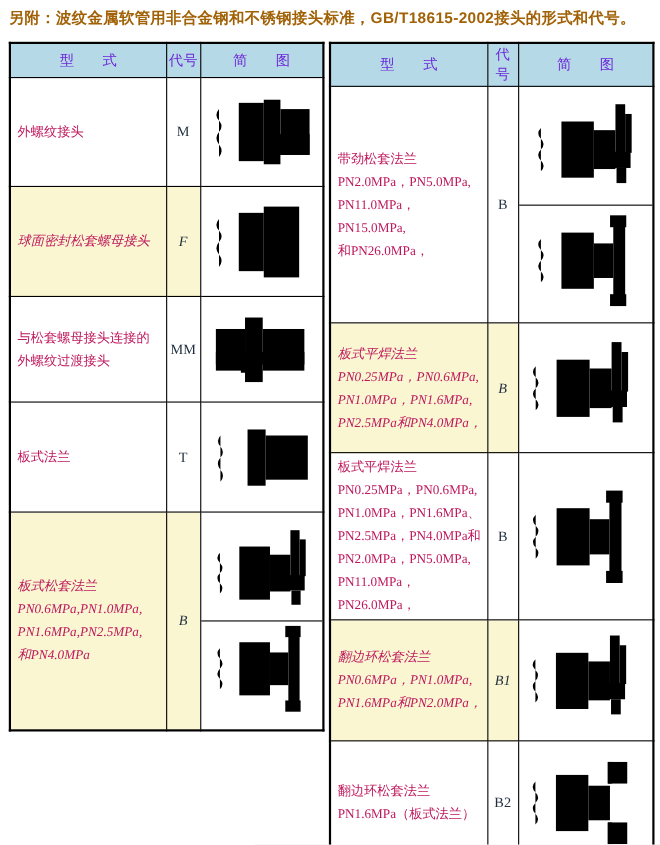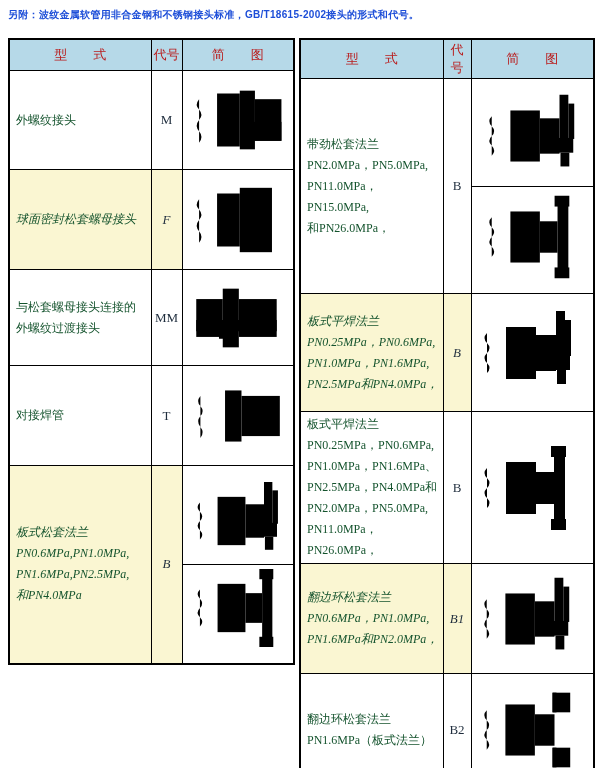--- a/index.html
+++ b/index.html
@@ -1,29 +1,29 @@
 <!DOCTYPE html>
 <html><head>
 <meta charset="utf-8">
 <style>
   html,body{margin:0;padding:0;background:#e8e8e8;}
   .page{position:relative;width:600px;height:768px;background:#ffffff;overflow:hidden;
         font-family:"Liberation Sans","DejaVu Sans",sans-serif;color:#26323e;}
-  .title{position:absolute;left:8px;top:8px;width:586px;font-size:10px;font-weight:bold;
-         color:#1d4ed8;letter-spacing:0.3px;}
+  .title{position:absolute;left:8px;top:8px;width:586px;font-size:14px;font-weight:bold;
+         color:#a16207;letter-spacing:0.3px;}
   .tbl{position:absolute;top:38px;border-collapse:collapse;table-layout:fixed;
        background:#fff;}
   .tbl-left{left:8px;width:285px;}
   .tbl-right{left:299px;width:294px;}
   .tbl, .tbl td, .tbl th{border:1px solid #000;}
   .tbl{border:2px solid #000;}
   .tbl th{background:#b6d9e8;height:28px;font-weight:normal;font-size:13px;
-          font-family:Liberation Serif, serif;color:#b91c1c;}
+          font-family:Liberation Serif, serif;color:#6d28d9;}
   td.type{font-family:"Liberation Serif","DejaVu Serif",serif;font-size:12px;
-          color:#14532d;text-align:left;vertical-align:middle;padding:2px 4px 2px 6px;
+          color:#be185d;text-align:left;vertical-align:middle;padding:2px 4px 2px 6px;
           white-space:pre-line;line-height:1.75;}
   td.code{font-family:"Liberation Serif","DejaVu Serif",serif;font-size:13px;
           color:#1f2d3d;text-align:center;vertical-align:middle;}
   tr.alt td.type, tr.alt td.code{background:#faf6d2;font-style:italic;}
   td.diag{background:#fff;text-align:center;vertical-align:middle;padding:0;}
   .halves{display:flex;flex-direction:column;width:100%;height:100%;}
   .half{flex:1;display:flex;align-items:center;justify-content:center;}
   .half + .half{border-top:1px solid #000;}
   .dsvg{display:block;}
   .defs-holder{position:absolute;width:0;height:0;overflow:hidden;}
@@ -168,21 +168,21 @@
       <td class="type">与松套螺母接头连接的
 外螺纹过渡接头</td>
       <td class="code">MM</td>
       <td class="diag">
         <svg class="dsvg" width="106" height="88" viewBox="0 0 112 92">
               <use href="#d-nipple"></use>
             </svg>
       </td>
     </tr>
     <tr style="height:100px">
-      <td class="type">对接焊管</td>
+      <td class="type">板式法兰</td>
       <td class="code">T</td>
       <td class="diag">
         <svg class="dsvg" width="106" height="84" viewBox="0 0 112 92">
               <use href="#d-weld"></use>
             </svg>
       </td>
     </tr>
     <tr style="height:198px" class="alt">
       <td class="type">板式松套法兰
 PN0.6MPa,PN1.0MPa,

